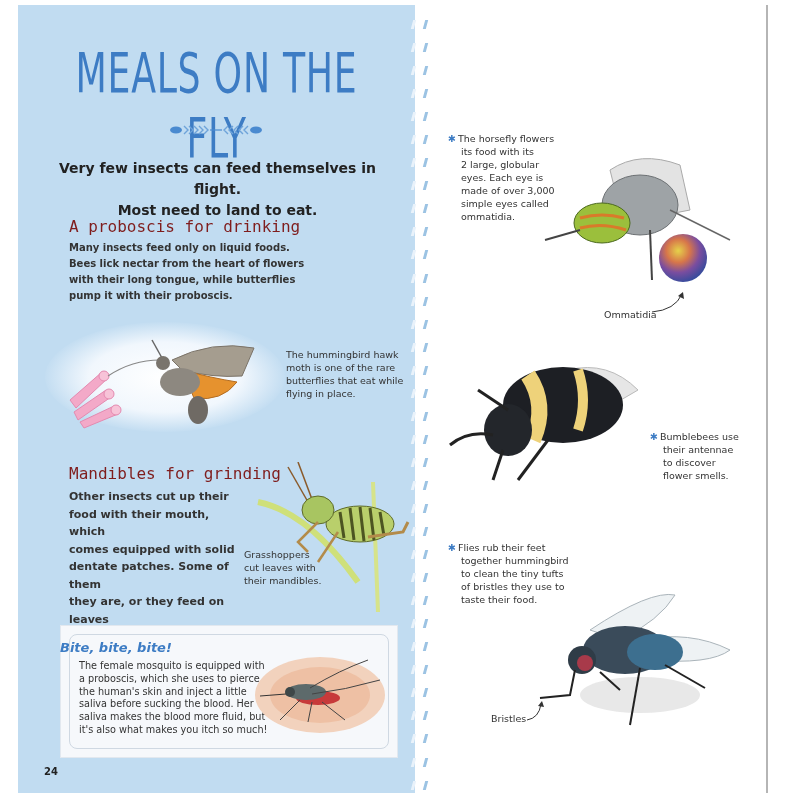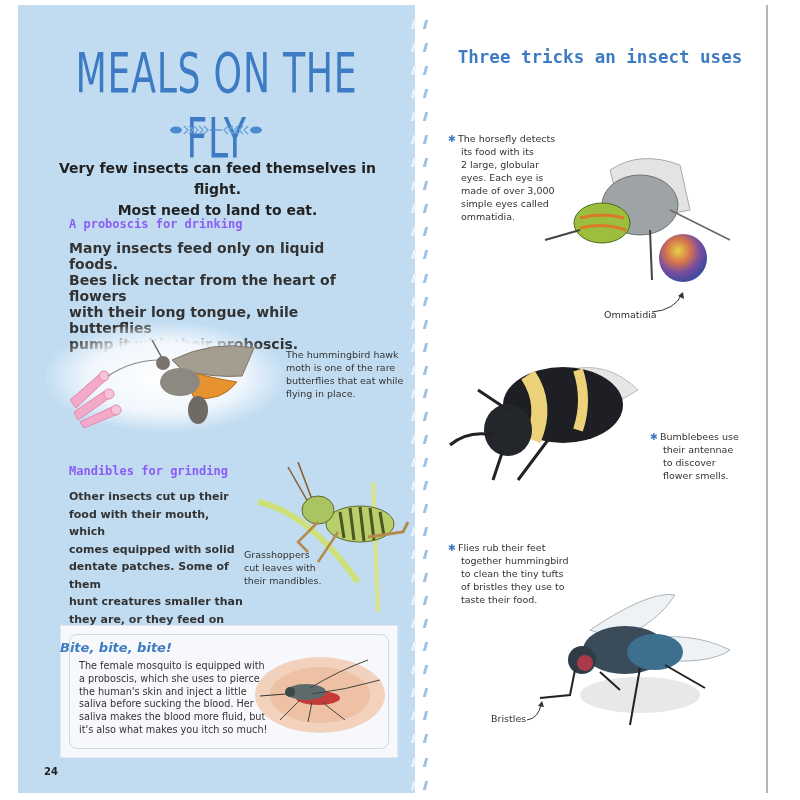--- a/index.html
+++ b/index.html
@@ -26,24 +26,24 @@
       font-size: 56px; font-weight: normal; color: #3d7cc4; letter-spacing: 1px;
       transform: scaleX(0.72); transform-origin: center;
     }
     .divider { position: absolute; left: 170px; top: 124px; width: 92px; height: 12px; }
 
     .intro {
       position: absolute; left: 40px; top: 158px; width: 355px; text-align: center;
       font-size: 14px; font-weight: bold; line-height: 21px; color: #222;
     }
     .heading {
-      position: absolute; font-family: "DejaVu Sans Mono", monospace; font-weight: bold;
-      font-size: 12px; color: #8b5cf6;
-    }
-    .body-text { position: absolute; font-size: 14px; font-weight: bold; line-height: 16px; color: #333; }
+      position: absolute; font-family: "DejaVu Sans Mono", monospace; font-weight: normal;
+      font-size: 16px; color: #7f1d1d;
+    }
+    .body-text { position: absolute; font-size: 10px; font-weight: bold; line-height: 16px; color: #333; }
     .body-text.big { font-size: 11px; line-height: 17.5px; }
     .caption { position: absolute; font-size: 9.5px; line-height: 13px; color: #333; }
 
     .glow {
       position: absolute; left: 45px; top: 322px; width: 240px; height: 110px; border-radius: 50%;
       background: radial-gradient(ellipse at center, #ffffff 0%, #f1f7fd 45%, rgba(193,220,241,0) 72%);
     }
 
     .tip-box {
       position: absolute; left: 60px; top: 625px; width: 338px; height: 133px;
@@ -126,21 +126,20 @@
   <div>butterflies that eat while</div>
   <div>flying in place.</div>
 </div>
 
 <div class="heading" style="left:69px; top:464px;">Mandibles for grinding</div>
 <div class="body-text big" style="left:69px; top:488px; width:180px;">
   <div>Other insects cut up their</div>
   <div>food with their mouth, which</div>
   <div>comes equipped with solid</div>
   <div>dentate patches. Some of them</div>
-  <div>hunt creatures smaller than</div>
   <div>they are, or they feed on leaves</div>
   <div>or grass.</div>
 </div>
 
 <svg class="illus" style="left:248px; top:462px;" width="165" height="150" viewBox="0 0 165 150">
   <path d="M10 40 Q60 50 110 120" stroke="#cfe07a" stroke-width="6" fill="none"></path>
   <path d="M125 20 L130 150" stroke="#d6e38a" stroke-width="4" fill="none"></path>
   <path d="M50 0 L65 40" stroke="#8a5a2b" stroke-width="1.5"></path>
   <path d="M40 5 L60 40" stroke="#8a5a2b" stroke-width="1.5"></path>
   <ellipse cx="112" cy="62" rx="34" ry="18" fill="#b9cf6b" stroke="#5e6b2a"></ellipse>
@@ -253,25 +252,24 @@
     <span></span>
     <span></span>
     <span></span>
     <span></span>
     <span></span>
 </div>
 
 <div class="right-edge"></div>
 
 <div class="rp-title">
-  <div>Three tricks an insect uses</div>
 </div>
 
 <div class="rp-text" style="left:448px; top:132px; width:120px;">
-  <div><span class="star">✱</span><span>The horsefly detects</span></div>
+  <div><span class="star">✱</span><span>The horsefly flowers</span></div>
   <div style="padding-left:13px">its food with its</div>
   <div style="padding-left:13px">2 large, globular</div>
   <div style="padding-left:13px">eyes. Each eye is</div>
   <div style="padding-left:13px">made of over 3,000</div>
   <div style="padding-left:13px">simple eyes called</div>
   <div style="padding-left:13px">ommatidia.</div>
 </div>
 <svg class="illus" style="left:540px; top:150px;" width="200" height="140" viewBox="0 0 200 140">
   <path d="M70 20 Q100 0 140 15 L150 60 Q110 70 80 60 Z" fill="#e3e3e3" stroke="#aaa"></path>
   <ellipse cx="100" cy="55" rx="38" ry="30" fill="#9ea3a6" stroke="#6d7174"></ellipse>

